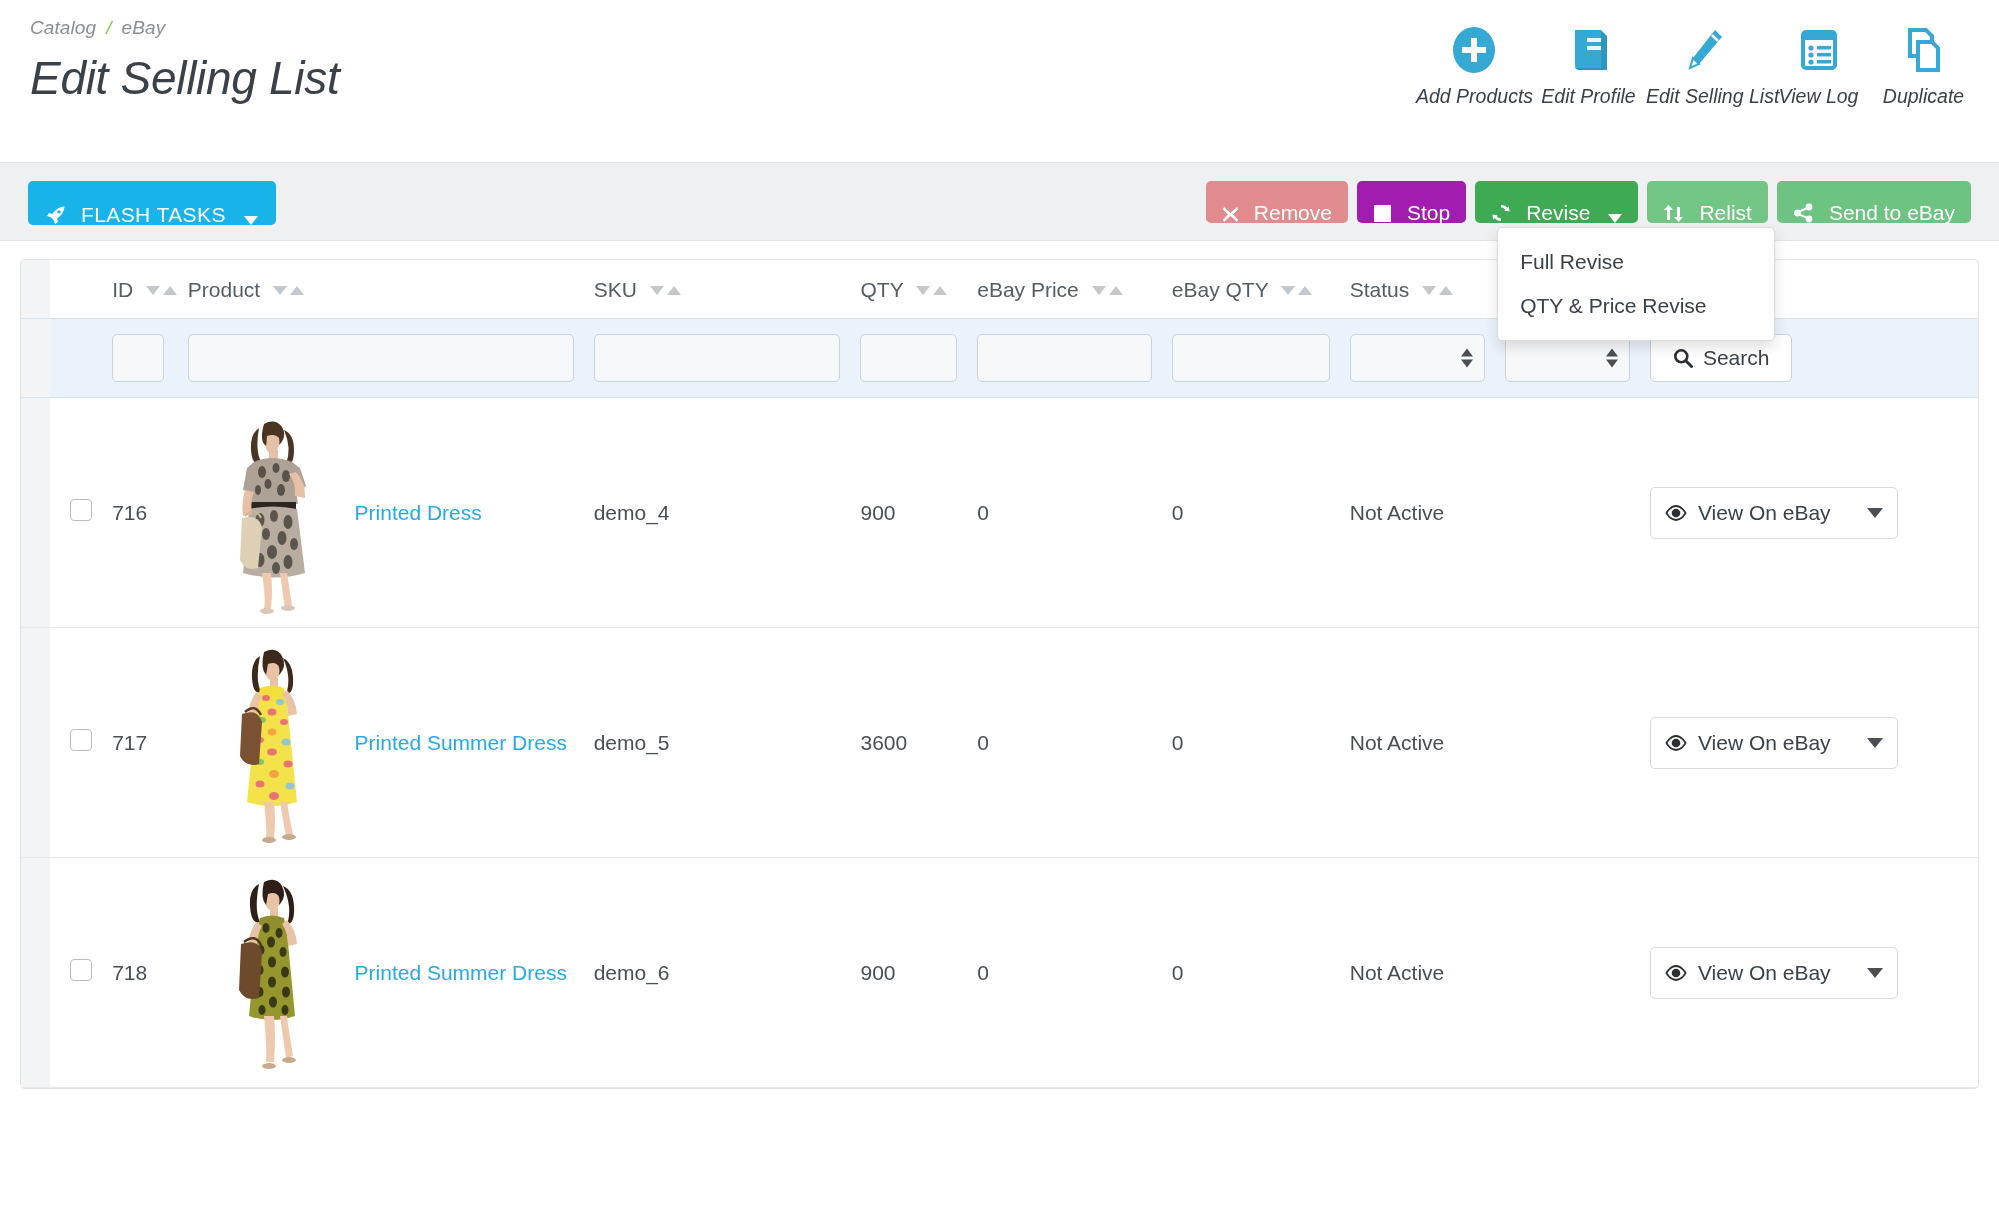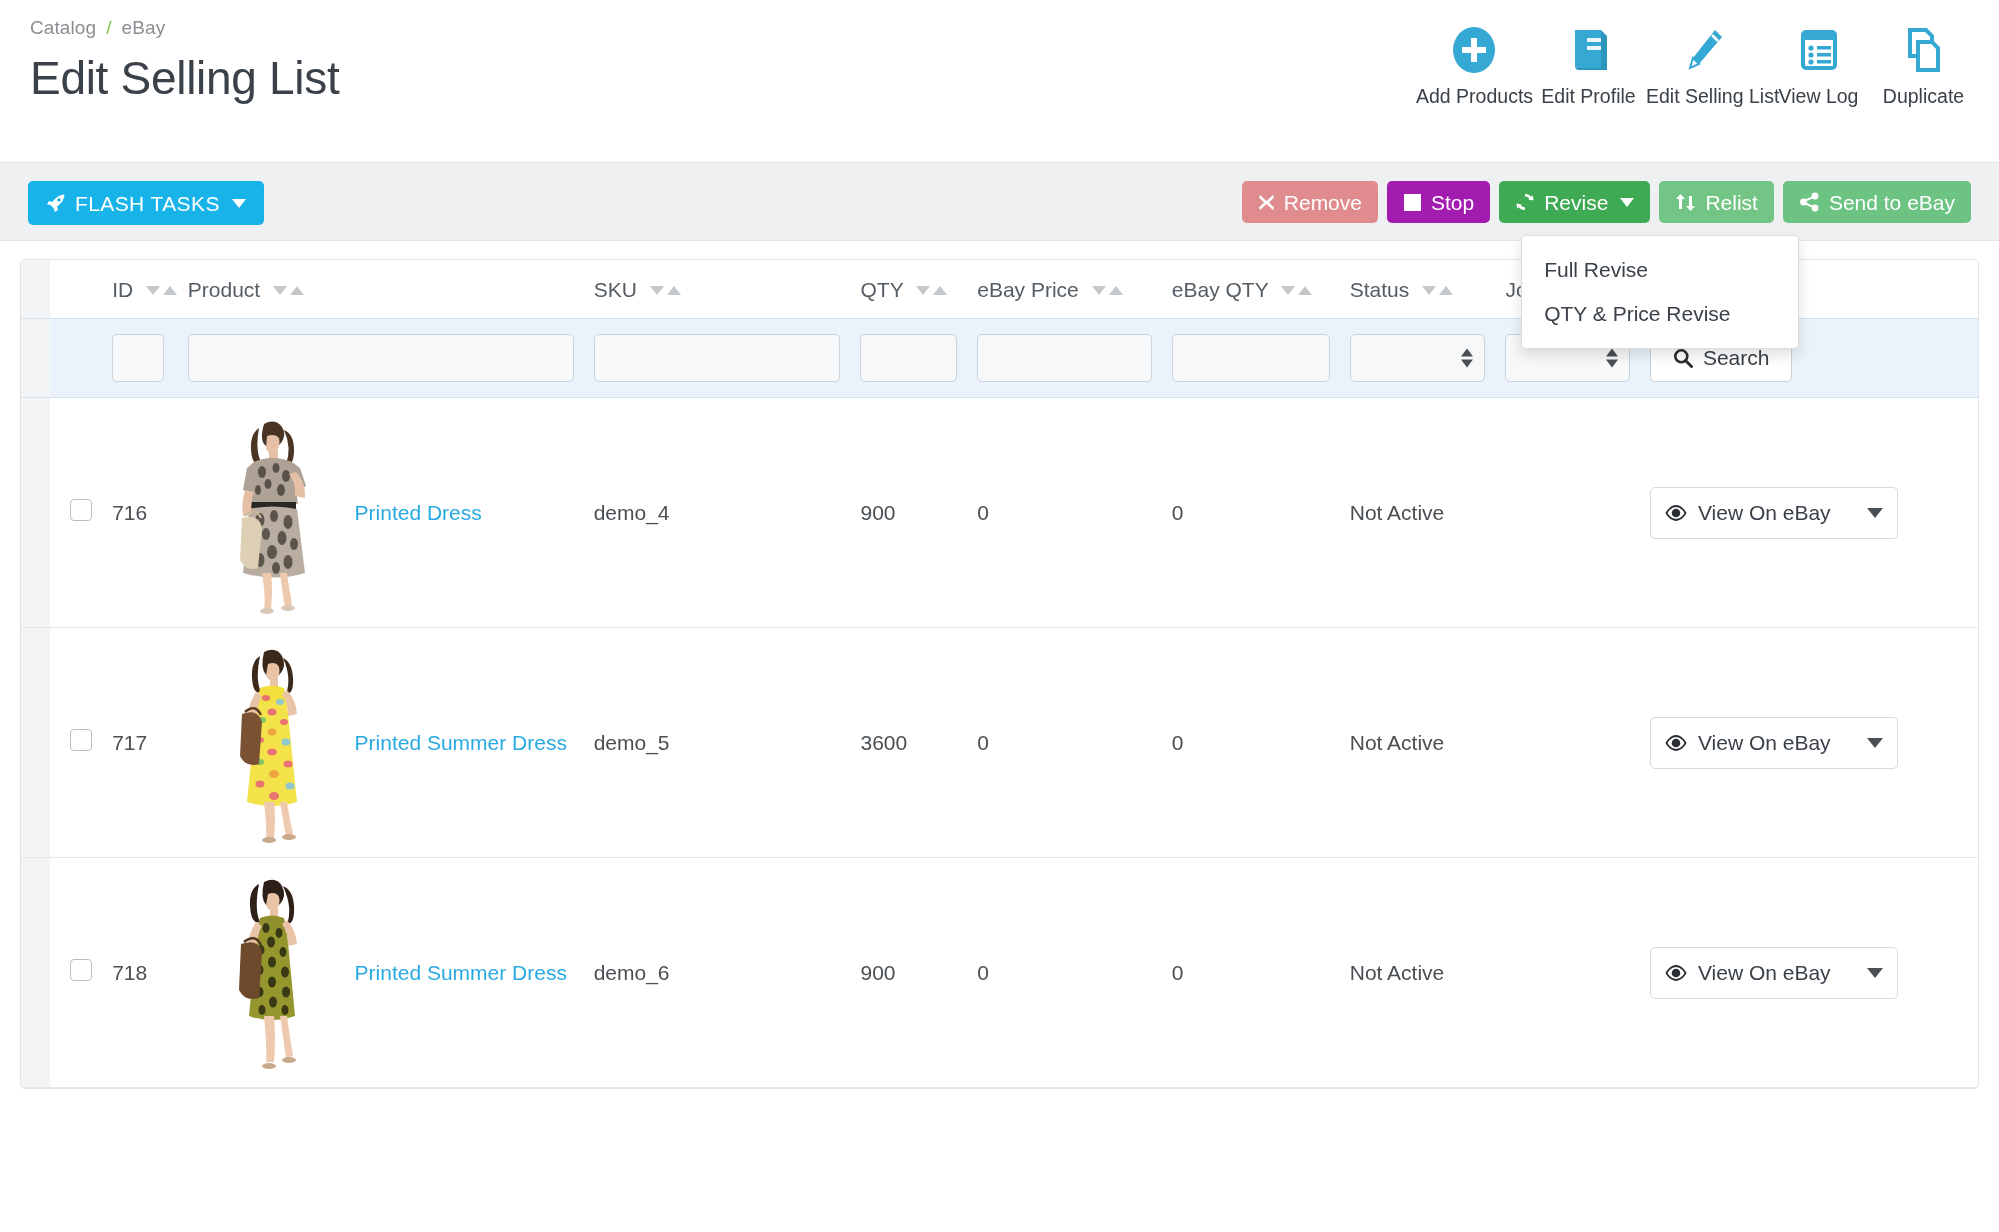--- a/index.html
+++ b/index.html
@@ -12,20 +12,21 @@
     -webkit-font-smoothing: antialiased;
   }
 
   
   .page-header {
     position: relative;
     height: 163px;
     background: #ffffff;
     border-bottom: 1px solid #e2e4e6;
     padding: 10px 30px 0 30px;
+    font-style: italic;
   }
   .breadcrumb {
     font-size: 19px;
     color: #8b8f93;
     letter-spacing: 0.1px;
     padding-top: 7px;
   }
   .breadcrumb .crumb-link { color: #8b8f93; text-decoration: none; }
   .breadcrumb .sep { color: #7ec64a; margin: 0 10px; }
   .page-title {
@@ -68,22 +69,22 @@
   
   .toolbar {
     position: relative;
     height: 78px;
     background: #eff0f2;
     border-bottom: 1px solid #e2e4e6;
     padding: 0 28px;
   }
   .btn {
     display: inline-flex;
-    align-items: center;
-    gap: 9px;
+    align-items: flex-end;
+    gap: 15px;
     border: none;
     border-radius: 5px;
     color: #ffffff;
     font-size: 21px;
     line-height: 1;
     padding: 0 16px;
     height: 42px;
     cursor: pointer;
     font-family: "Liberation Sans", sans-serif;
     white-space: nowrap;
@@ -115,21 +116,21 @@
     border-left: 7px solid transparent;
     border-right: 7px solid transparent;
     border-top: 9px solid #ffffff;
     margin-left: 3px;
   }
 
   
   .revise-wrap { position: relative; }
   .dropdown-menu {
     position: absolute;
-    top: 54px;
+    top: 46px;
     left: 22px;
     width: 278px;
     background: #ffffff;
     border: 1px solid #dcdcdc;
     border-radius: 5px;
     box-shadow: 0 6px 14px rgba(0,0,0,0.13);
     padding: 12px 0;
     z-index: 50;
   }
   .dropdown-item {

